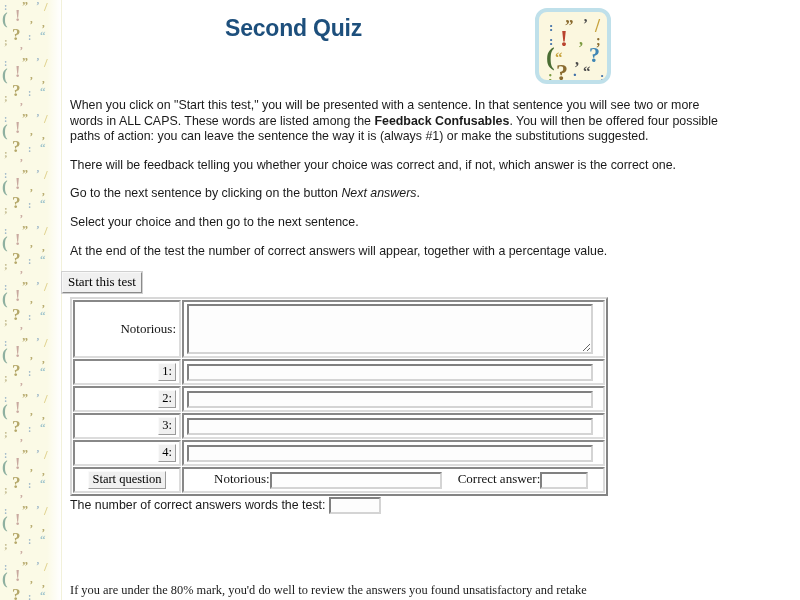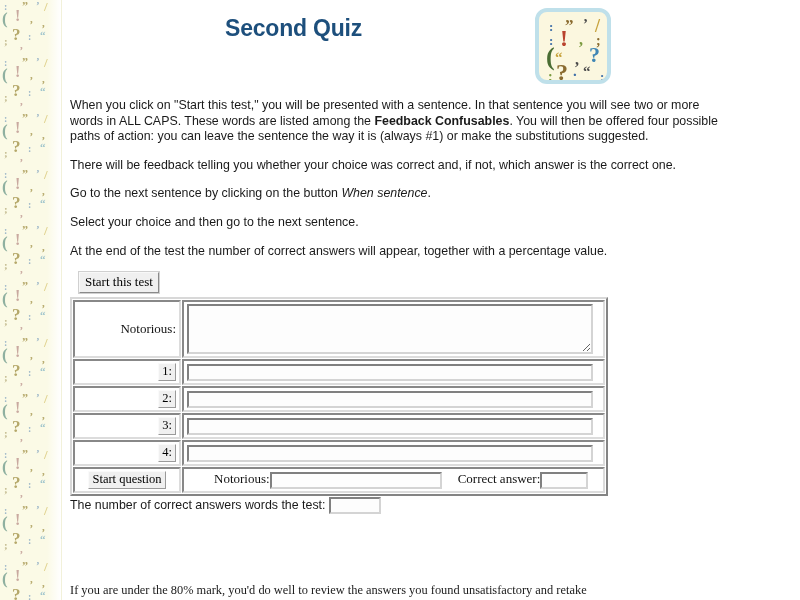--- a/index.html
+++ b/index.html
@@ -101,21 +101,21 @@
     color:#000;
     background:#f0f0f0;
     border:1px solid;
     border-color:#f8f8f8 #8a8a8a #8a8a8a #f8f8f8;
     outline:1px solid #d0d0d0;
     padding:1px 5px 2px 5px;
     cursor:pointer;
     line-height:16px;
   }
   #start-test-button{
-    margin-left:17px;
+    margin-left:0;
     margin-bottom:4px;
     display:inline-block;
   }
 
   
   #quiz-table{
     margin-left:8px;
     border-collapse:separate;
     border-spacing:1px;
     border:2px outset #d8d8d8;
@@ -428,21 +428,21 @@
         </div>
     </div>
   </div>
 
   <div id="intro-block">
 
     <p class="para"><span>When you click on "Start this test," you will be presented with a sentence. In that sentence you will see two or more words in ALL CAPS. These words are listed among the </span><b>Feedback Confusables</b><span>. You will then be offered four possible paths of action: you can leave the sentence the way it is (always #1) or make the substitutions suggested.</span></p>
 
     <p class="para">There will be feedback telling you whether your choice was correct and, if not, which answer is the correct one.</p>
 
-    <p class="para"><span>Go to the next sentence by clicking on the button </span><i>When sentence</i><span>.</span></p>
+    <p class="para"><span>Go to the next sentence by clicking on the button </span><i>Next answers</i><span>.</span></p>
 
     <p class="para">Select your choice and then go to the next sentence.</p>
 
     <p class="para">At the end of the test the number of correct answers will appear, together with a percentage value.</p>
   </div>
 
   <button class="win-button" id="start-test-button">Start this test</button>
 
   <table id="quiz-table">
     <tbody>

